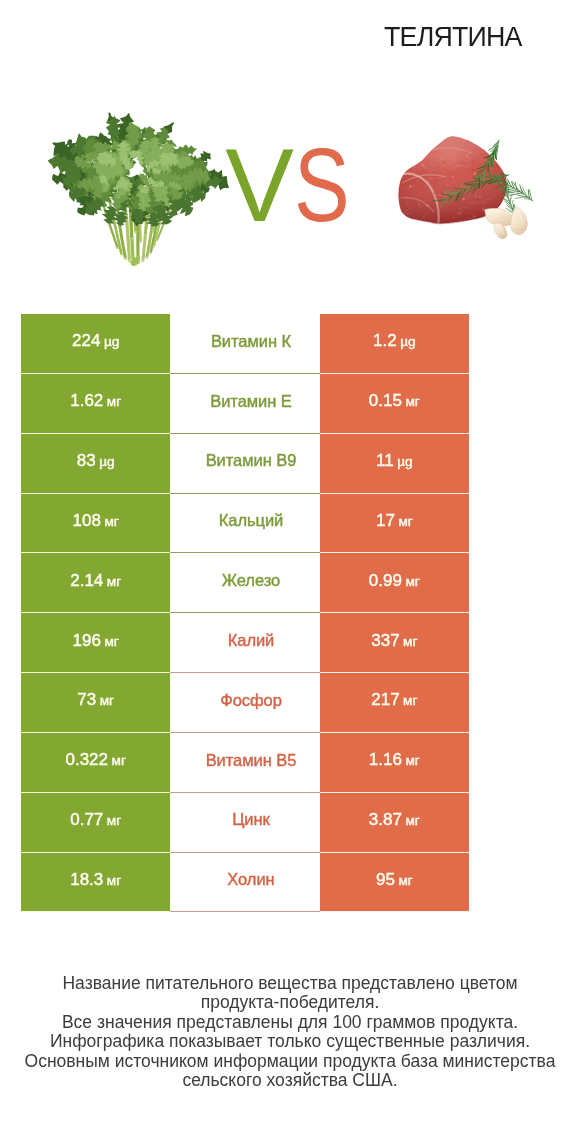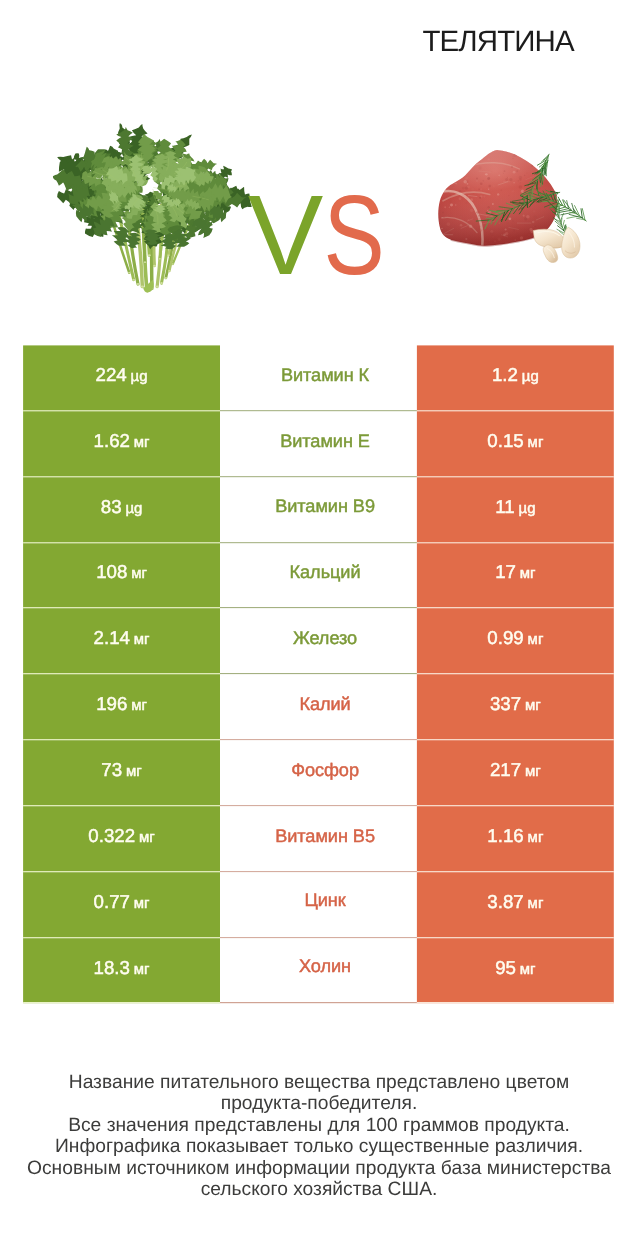--- a/index.html
+++ b/index.html
@@ -10,30 +10,30 @@
   .page{position:relative;width:580px;height:1144px;overflow:hidden;background:#fff;}
 
   
   .title{position:absolute;top:22px;font-size:26.8px;line-height:30px;color:#1c1c1c;
          letter-spacing:-0.8px;text-transform:uppercase;white-space:nowrap;font-weight:400;}
   .title.left{left:73px;}
   .title.right{left:384px;}
 
   
   .vs{position:absolute;left:0;top:134px;width:580px;height:103px;text-align:center;
-      font-size:103px;line-height:103px;font-weight:400;letter-spacing:0;margin-top:28px;}
+      font-size:103px;line-height:103px;font-weight:400;letter-spacing:0;}
   .vs .v{color:#7ba42a;display:inline-block;}
   .vs .s{color:#e26a4c;display:inline-block;transform:scaleX(.81);transform-origin:left center;
          margin-left:0px;margin-right:-8px;}
   .photo{position:absolute;display:block;}
   .photo.rapini{left:48px;top:110px;width:181px;height:158px;}
   .photo.veal{left:396px;top:135px;width:143px;height:104px;}
 
   
-  .table{position:absolute;left:21px;top:314px;width:537px;}
+  .table{position:absolute;left:21px;top:314px;width:448px;}
   .row{position:relative;height:59.85px;display:flex;}
   .cell{box-sizing:border-box;display:flex;align-items:center;justify-content:center;
         border-bottom:1px solid transparent;text-align:center;line-height:1;}
   .cell > *{white-space:nowrap;position:relative;top:-2.5px;}
   .cell.left{width:179px;background:#83a832;color:#fffdf0;border-bottom-color:#f6fbd9;}
   .cell.left .inner{-webkit-text-stroke:0.45px #fffdf0;}
   .cell.right{width:179px;background:#e16c49;color:#fffdf0;border-bottom-color:#fdf3e6;}
   .cell.right .inner{-webkit-text-stroke:0.45px #fffdf0;}
   .cell.mid{width:179px;background:#fff;}
   .row.win-left  .cell.mid{border-bottom-color:#8f9f64;}

